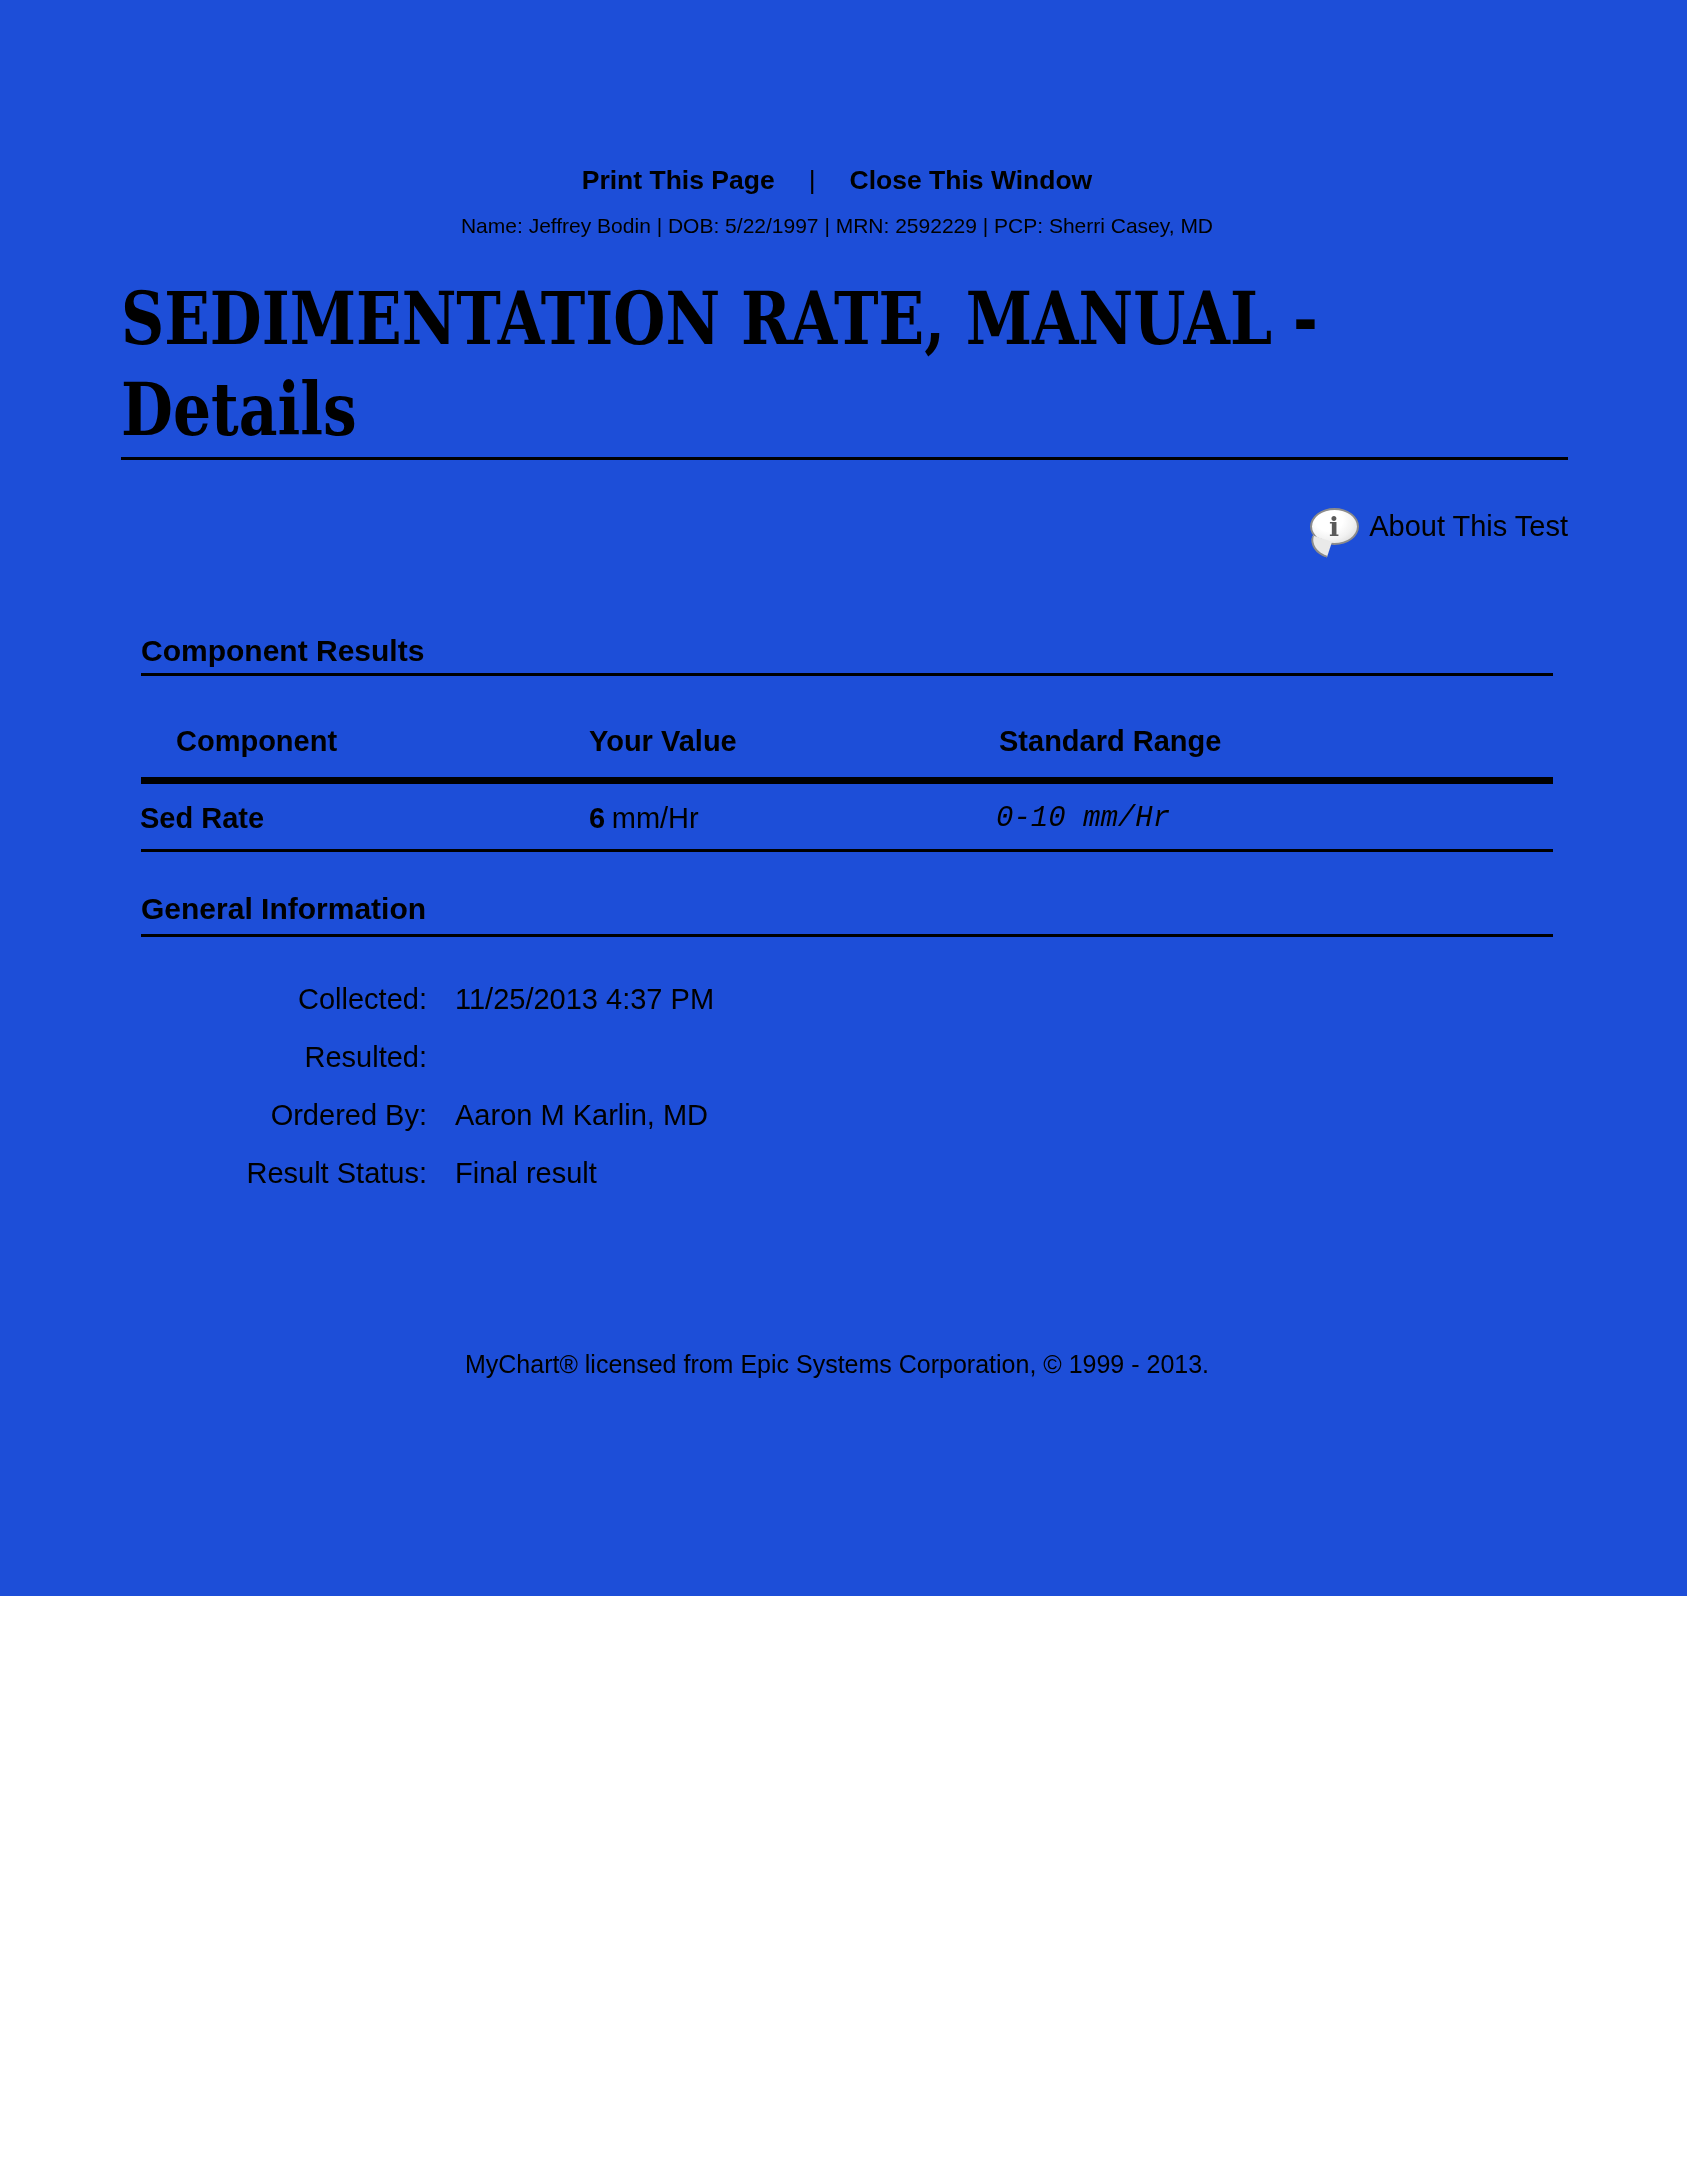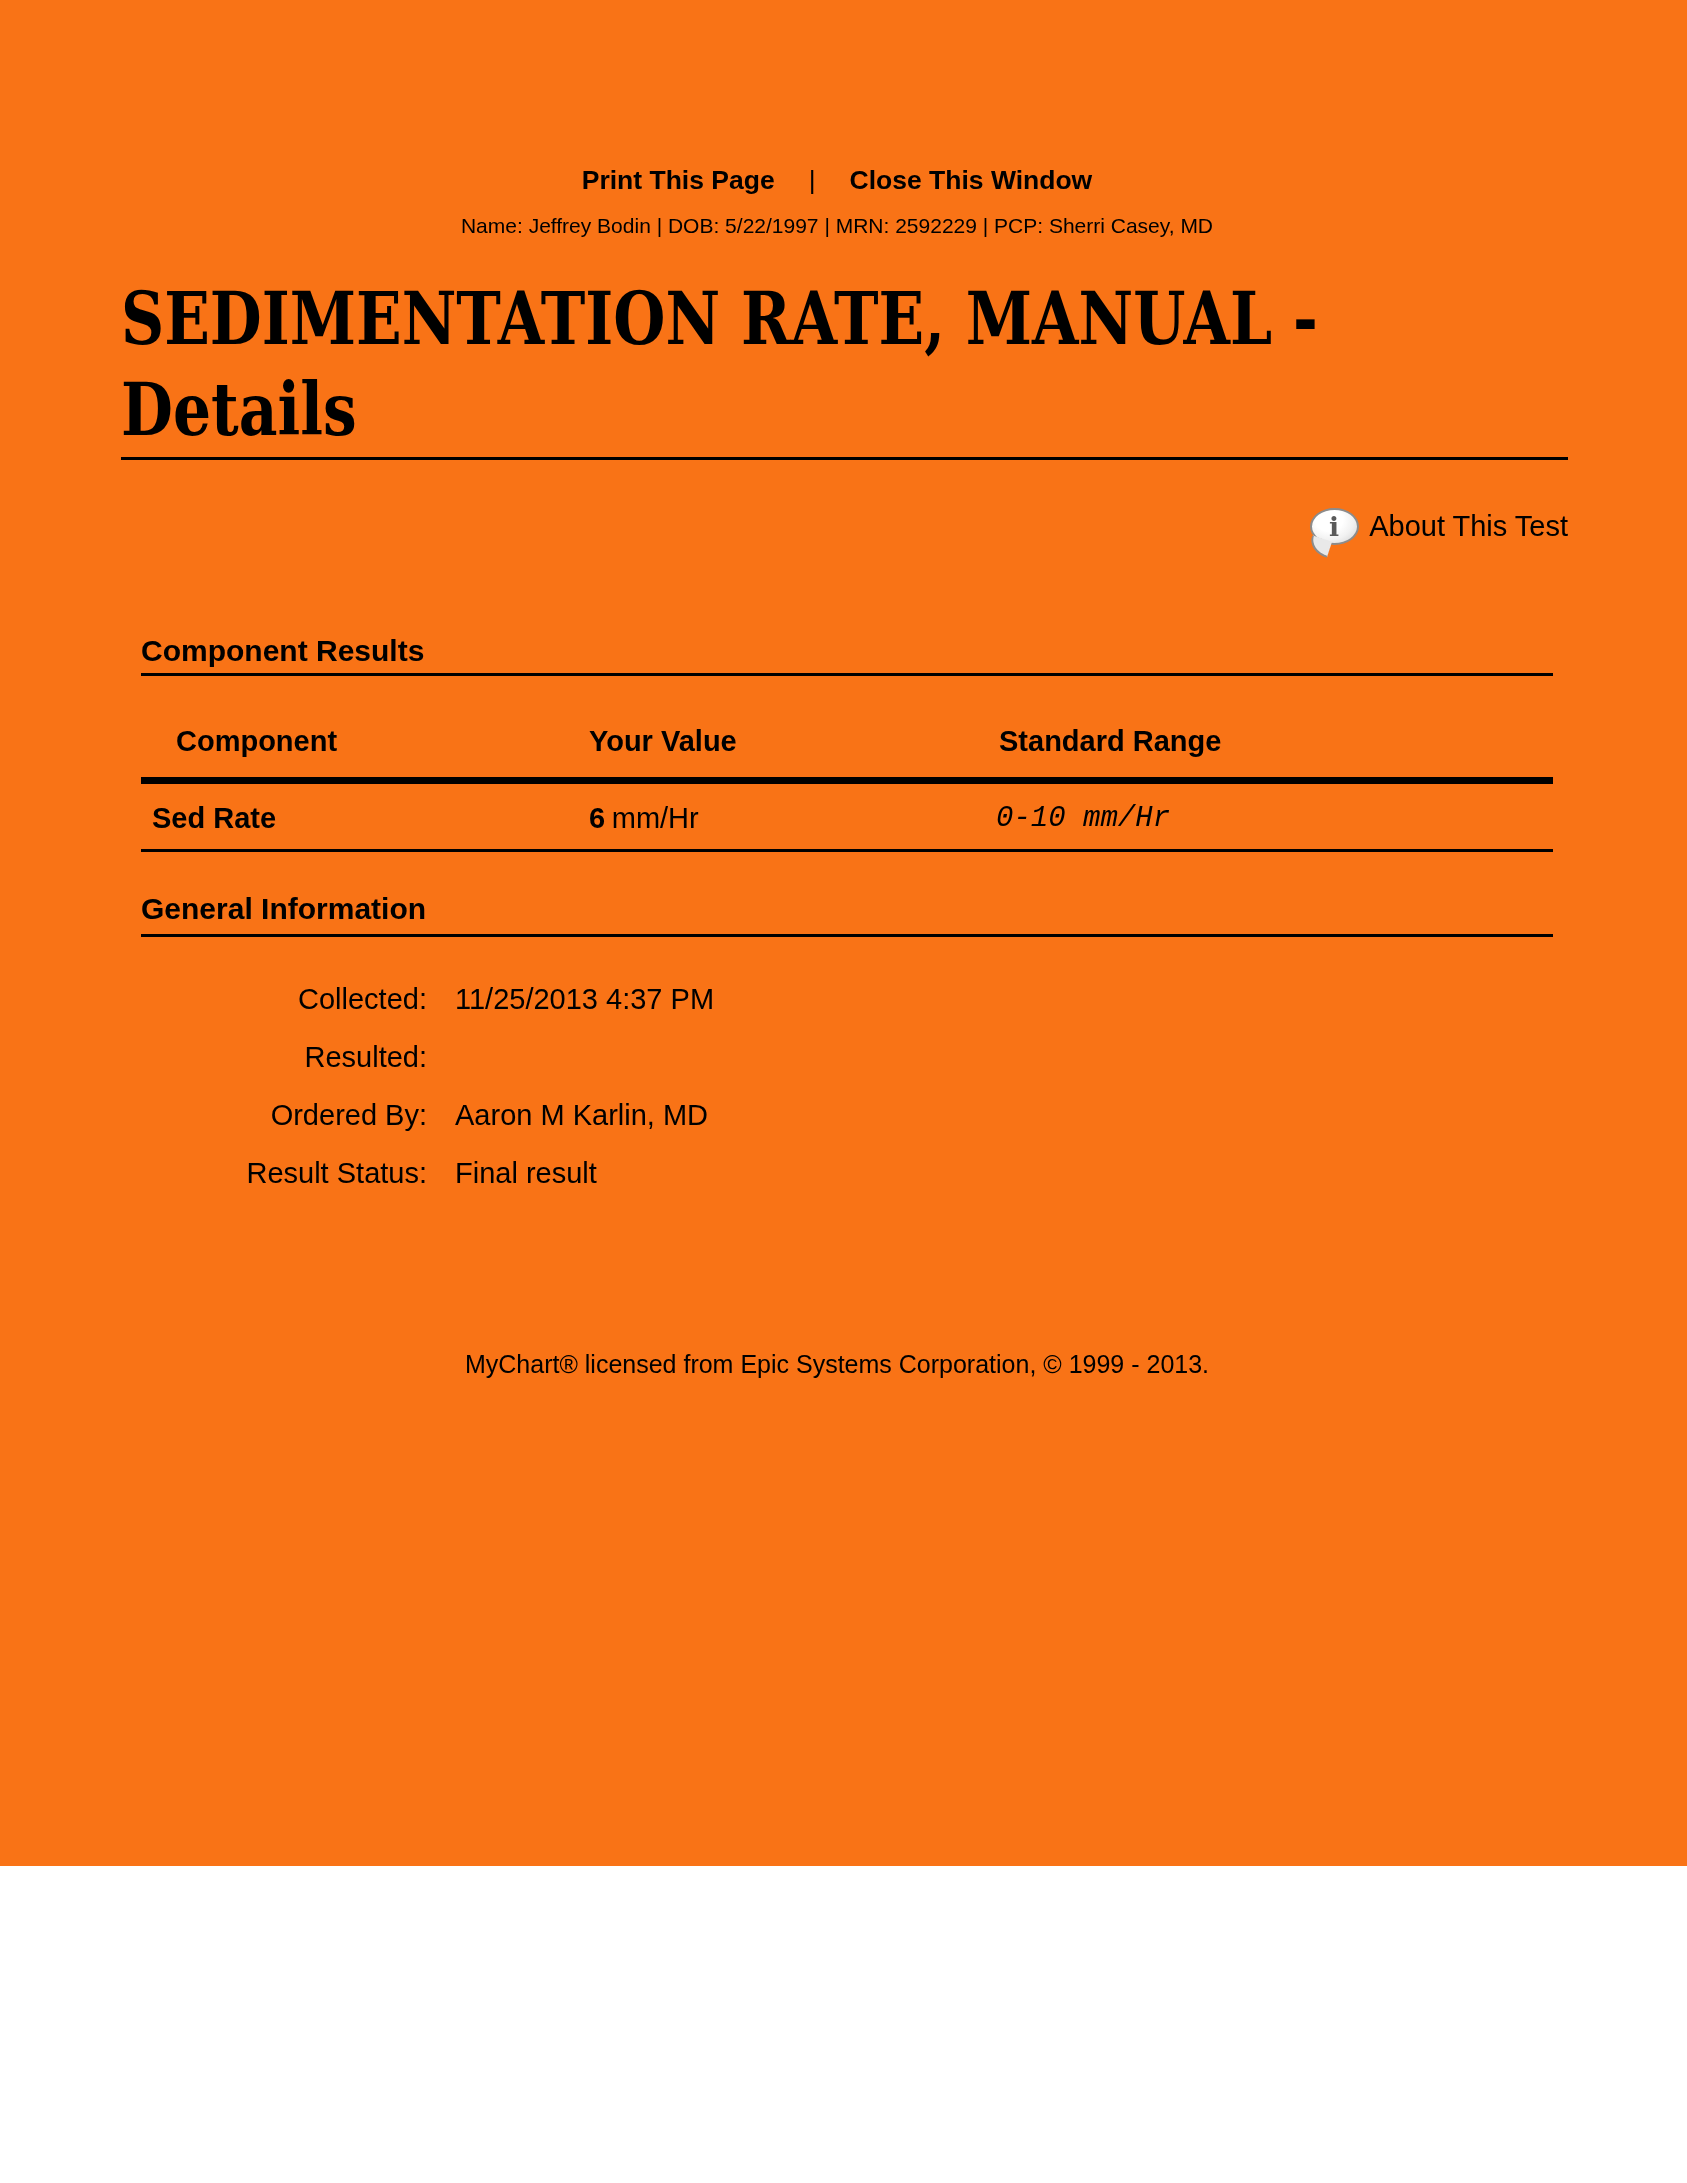--- a/index.html
+++ b/index.html
@@ -1,20 +1,20 @@
 <!DOCTYPE html>
 <html style="font-size:10.6px"><head>
 <meta charset="utf-8">
 <style>
   html,body { margin:0; padding:0; background:#ffffff; }
   #page {
     position:relative;
     width:1687px;
-    height:1866px;
-    background:#f97316;
+    height:1596px;
+    background:#1d4ed8;
     color:#000000;
     font-family:"Liberation Sans", sans-serif;
     overflow:hidden;
   }
   .abs { position:absolute; }
 
   
   .top-links {
     left:121px; top:164px; width:1432px;
     display:flex; justify-content:center; align-items:baseline; gap:34px;
@@ -111,21 +111,21 @@
   </div>
 
   <div class="abs section-heading" style="left:141px; top:634px;">Component Results</div>
   <div class="abs rule" style="left:141px; top:673px; width:1412px; height:2.6px;"></div>
 
   <div class="abs th" style="left:152px; top:725px;margin-left:24px;">Component</div>
   <div class="abs th" style="left:589px; top:725px;">Your Value</div>
   <div class="abs th" style="left:999px; top:725px;">Standard Range</div>
   <div class="abs rule" style="left:141px; top:777px; width:1412px; height:6.6px;"></div>
 
-  <div class="abs td bold" style="left:152px; top:802px;">Sed Rate</div>
+  <div class="abs td bold" style="left:140px; top:802px;">Sed Rate</div>
   <div class="abs td" style="left:589px; top:802px;">
     <span class="bold" style="font-weight:bold;">6</span><span class="unit">mm/Hr</span>
   </div>
   <div class="abs td italic" style="left:996px; top:802px;">0-10 mm/Hr</div>
   <div class="abs rule" style="left:141px; top:849px; width:1412px; height:3.3px;"></div>
 
   <div class="abs section-heading" style="left:141px; top:892px;">General Information</div>
   <div class="abs rule" style="left:141px; top:934px; width:1412px; height:3.3px;"></div>
 
   <div class="abs info-label" style="top:983px;">Collected:</div>

